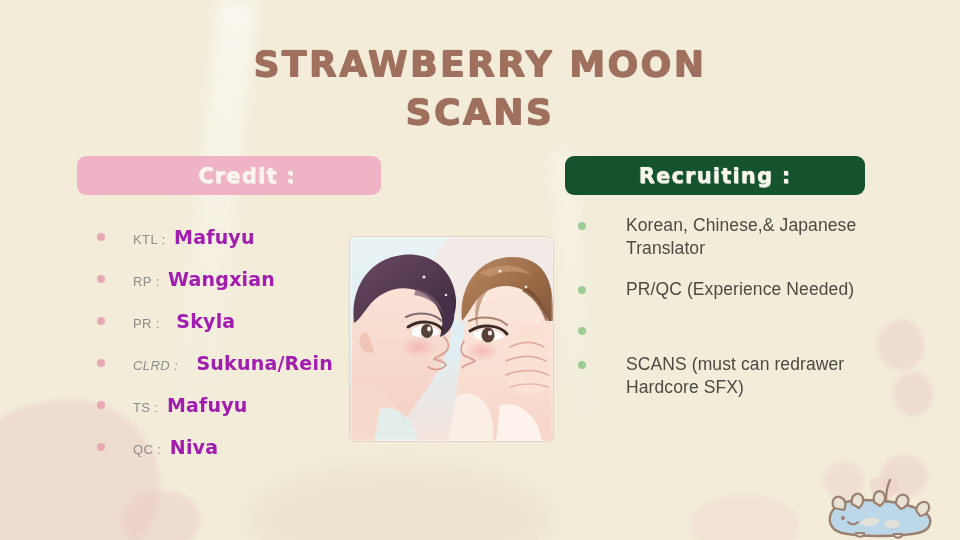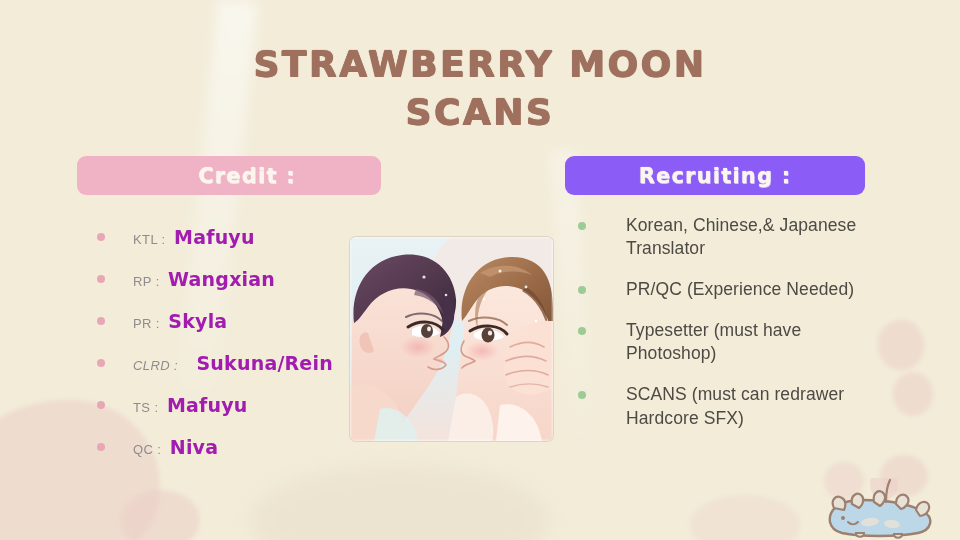--- a/index.html
+++ b/index.html
@@ -113,21 +113,21 @@
 </div>
 
 <div id="title">
   <span class="tline l1" style="color: rgb(160, 112, 95); text-shadow: rgb(160, 112, 95) 0px 0px 1px, rgb(160, 112, 95) 0.6px 0.6px 0px, rgb(160, 112, 95) -0.6px 0.6px 0px;">STRAWBERRY MOON</span>
   <span class="tline l2" style="color: rgb(160, 112, 95); text-shadow: rgb(160, 112, 95) 0px 0px 1px, rgb(160, 112, 95) 0.6px 0.6px 0px, rgb(160, 112, 95) -0.6px 0.6px 0px;">SCANS</span>
 </div>
 
 <div class="pill" id="pill-credit" style="background: rgb(239, 179, 197);">
   <span>Credit :</span>
 </div>
-<div class="pill" id="pill-recruiting" style="background: #8b5cf6;">
+<div class="pill" id="pill-recruiting" style="background: #14532d;">
   <span>Recruiting :</span>
 </div>
 
 <div class="list" id="credit-list">
   <div class="row">
     <span class="bullet" style="background: rgb(232, 167, 180);"></span>
     <span class="row-text">
       <span class="role" style="margin-right: 4px;">KTL :</span>
       <span class="name">Mafuyu</span>
     </span>
@@ -135,21 +135,21 @@
   <div class="row">
     <span class="bullet" style="background: rgb(232, 167, 180);"></span>
     <span class="row-text">
       <span class="role" style="margin-right: 4px;">RP :</span>
       <span class="name">Wangxian</span>
     </span>
   </div>
   <div class="row">
     <span class="bullet" style="background: rgb(232, 167, 180);"></span>
     <span class="row-text">
-      <span class="role" style="margin-right: 4px;">PR :</span>
+      <span class="role" style="margin-right: 12px;">PR :</span>
       <span class="name">Skyla</span>
     </span>
   </div>
   <div class="row">
     <span class="bullet" style="background: rgb(232, 167, 180);"></span>
     <span class="row-text">
       <span class="role" style="margin-right: 14px; font-style: italic;">CLRD :</span>
       <span class="name">Sukuna/Rein</span>
     </span>
   </div>
@@ -173,21 +173,20 @@
   <div class="row">
     <span class="bullet" style="background: rgb(156, 203, 147);"></span>
     <span class="row-text recruit-text">Korean, Chinese,&amp; Japanese Translator</span>
   </div>
   <div class="row">
     <span class="bullet" style="background: rgb(156, 203, 147);"></span>
     <span class="row-text recruit-text">PR/QC (Experience Needed)</span>
   </div>
   <div class="row">
     <span class="bullet" style="background: rgb(156, 203, 147);"></span>
-    <span class="row-text recruit-text">Typesetter (must have Photoshop)</span>
   </div>
   <div class="row">
     <span class="bullet" style="background: rgb(156, 203, 147);"></span>
     <span class="row-text recruit-text">SCANS (must can redrawer Hardcore SFX)</span>
   </div>
 </div>
 
 <div id="illustration">
   <svg viewBox="0 0 203 204" xmlns="http://www.w3.org/2000/svg">
     <defs>

